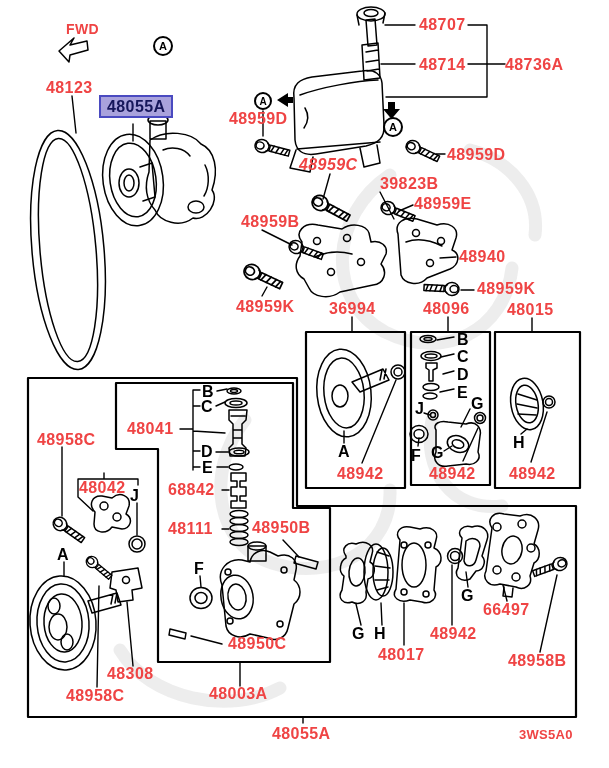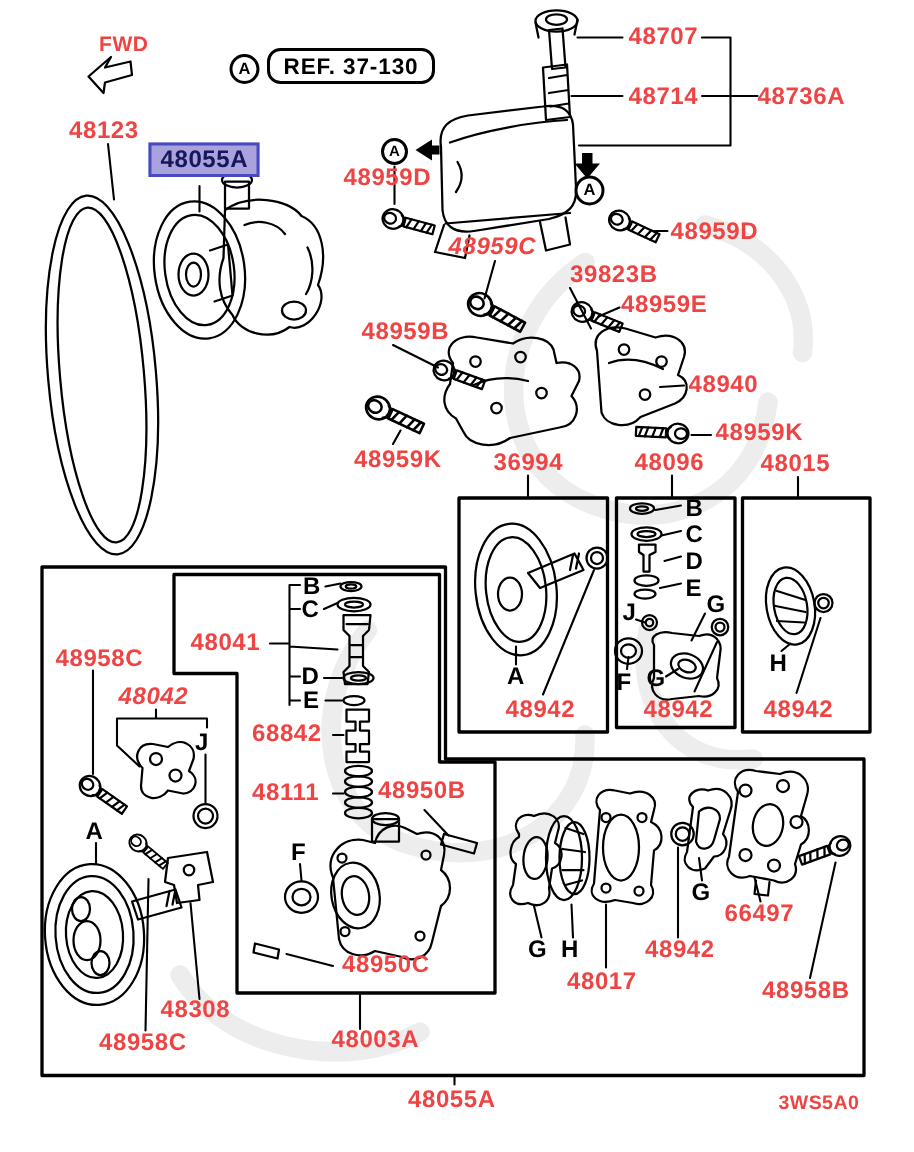--- a/index.html
+++ b/index.html
@@ -251,21 +251,20 @@
       <path d="M504,587 L503,596 L512,597 L513,588"></path>
     </g>
   </g>
 </svg>
 
 <div class="lbl" style="left:66px;top:22px;font-size:14px;">FWD</div>
 
 <div class="acirc" style="left:153px;top:36px;">
   <span>A</span>
 </div>
-<div class="refbox" style="left:178px;top:32px;">REF. 37-130</div>
 
 <div class="lbl" style="left:46px;top:80px;">48123</div>
 <div class="lbl hl" style="left:99px;top:95px;">48055A</div>
 
 <div class="lbl" style="left:229px;top:111px;">48959D</div>
 <div class="acirc" style="left:254px;top:92px;width:14px;height:14px;font-size:10px;">
   <span>A</span>
 </div>
 
 <div class="lbl" style="left:419px;top:17px;">48707</div>
@@ -299,37 +298,37 @@
 <div class="cl" style="left:471px;top:396px;">G</div>
 <div class="cl" style="left:415px;top:401px;">J</div>
 <div class="cl" style="left:411px;top:448px;">F</div>
 <div class="cl" style="left:431px;top:445px;">G</div>
 <div class="lbl" style="left:429px;top:466px;">48942</div>
 
 <div class="cl" style="left:513px;top:435px;">H</div>
 <div class="lbl" style="left:509px;top:466px;">48942</div>
 
 <div class="lbl" style="left:37px;top:432px;">48958C</div>
-<div class="lbl" style="left:79px;top:457px;font-style:italic;">48042</div>
+<div class="lbl" style="left:79px;top:480px;">48042</div>
 <div class="cl" style="left:130px;top:488px;">J</div>
 <div class="cl" style="left:57px;top:547px;">A</div>
 <div class="lbl" style="left:107px;top:666px;">48308</div>
 <div class="lbl" style="left:66px;top:688px;">48958C</div>
 
 <div class="cl" style="left:202px;top:384px;">B</div>
 <div class="cl" style="left:201px;top:399px;">C</div>
 <div class="lbl" style="left:127px;top:421px;">48041</div>
 <div class="cl" style="left:201px;top:444px;">D</div>
 <div class="cl" style="left:202px;top:460px;">E</div>
 <div class="lbl" style="left:168px;top:482px;">68842</div>
 <div class="lbl" style="left:168px;top:521px;">48111</div>
 <div class="lbl" style="left:252px;top:520px;">48950B</div>
 <div class="cl" style="left:194px;top:561px;">F</div>
 <div class="lbl" style="left:228px;top:636px;">48950C</div>
-<div class="lbl" style="left:209px;top:686px;margin-left:12px;">48003A</div>
+<div class="lbl" style="left:209px;top:686px;">48003A</div>
 
 <div class="cl" style="left:352px;top:626px;">G</div>
 <div class="cl" style="left:374px;top:626px;">H</div>
 <div class="lbl" style="left:378px;top:647px;">48017</div>
 <div class="cl" style="left:461px;top:588px;">G</div>
 <div class="lbl" style="left:430px;top:626px;">48942</div>
 <div class="lbl" style="left:483px;top:602px;">66497</div>
 <div class="lbl" style="left:508px;top:653px;">48958B</div>
 
 <div class="lbl" style="left:272px;top:726px;">48055A</div>

